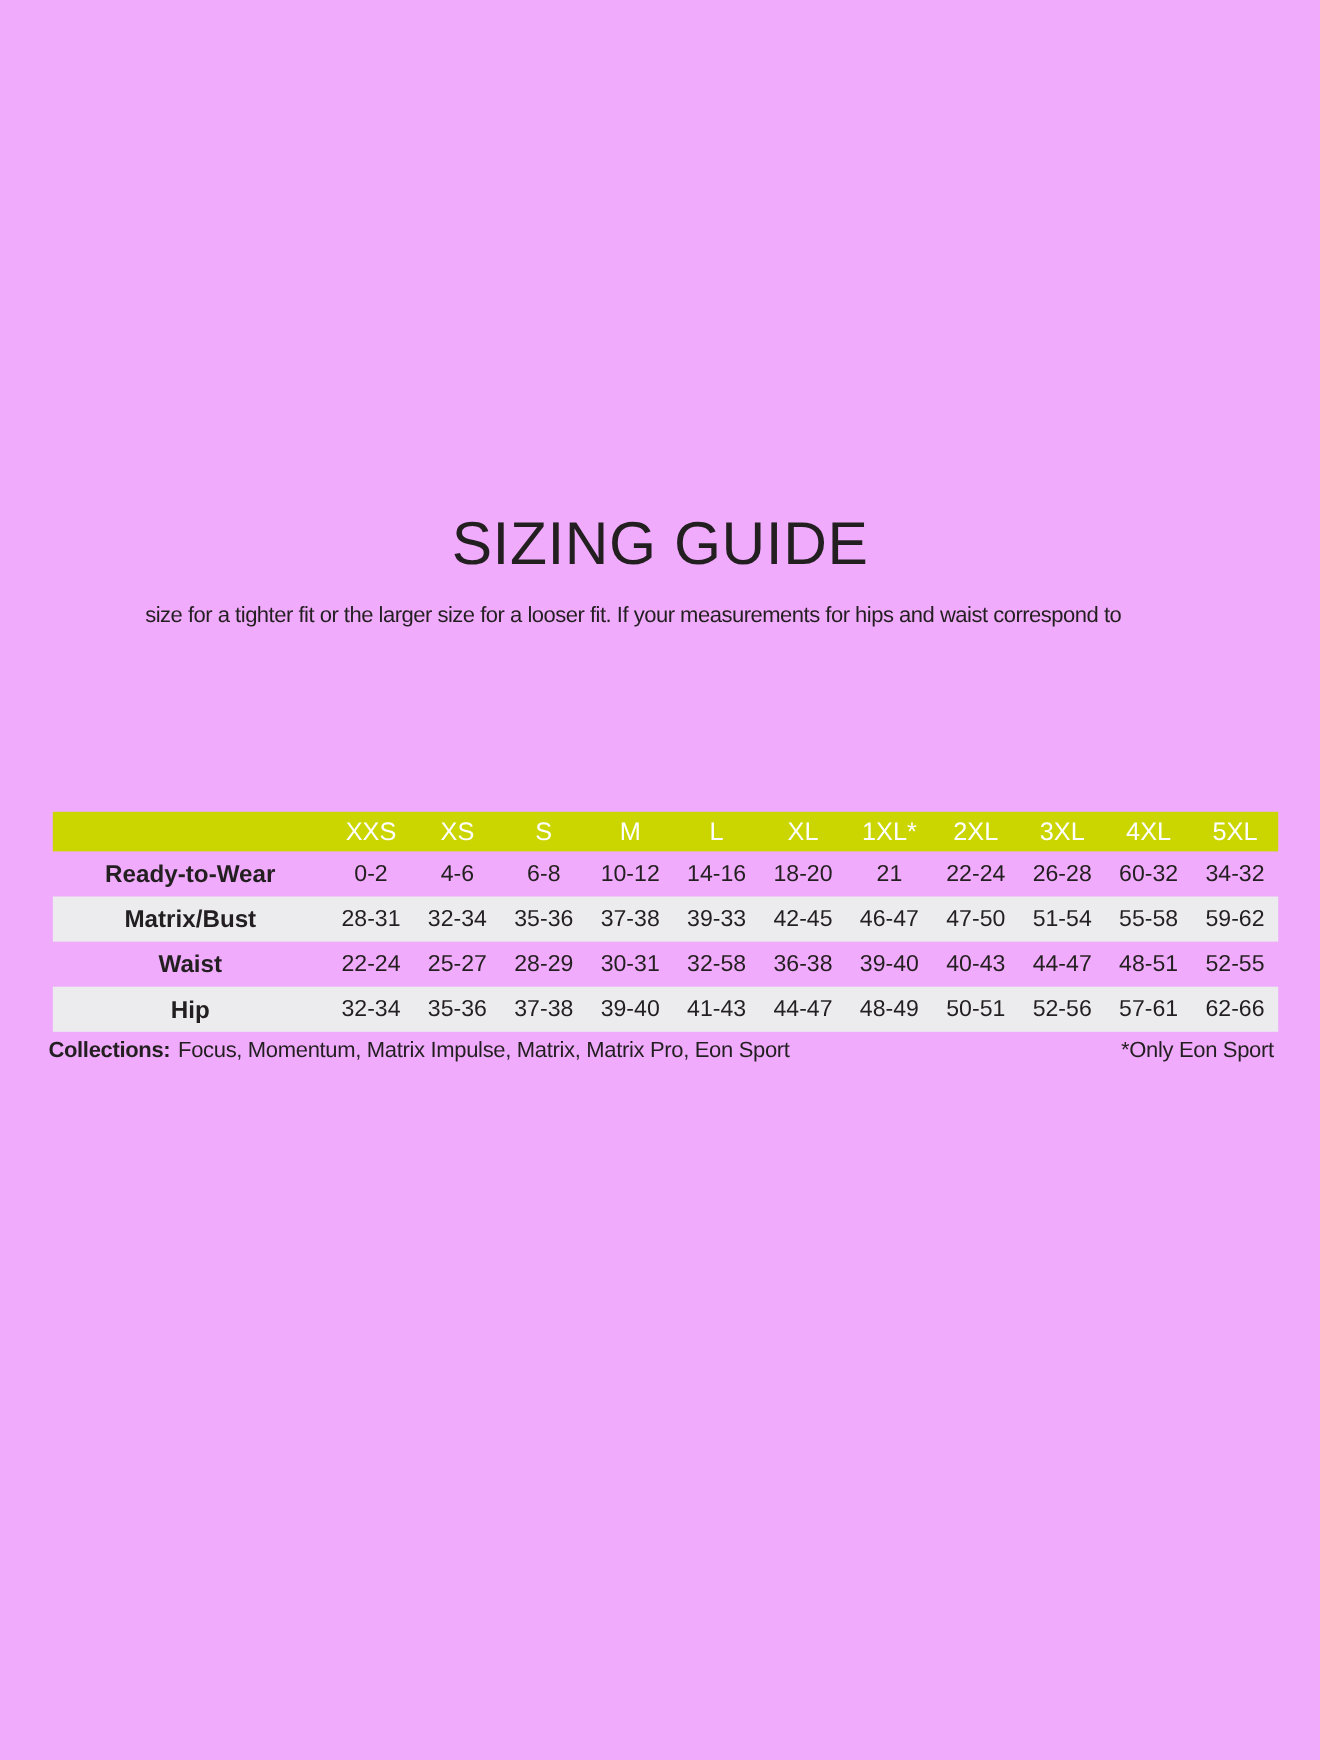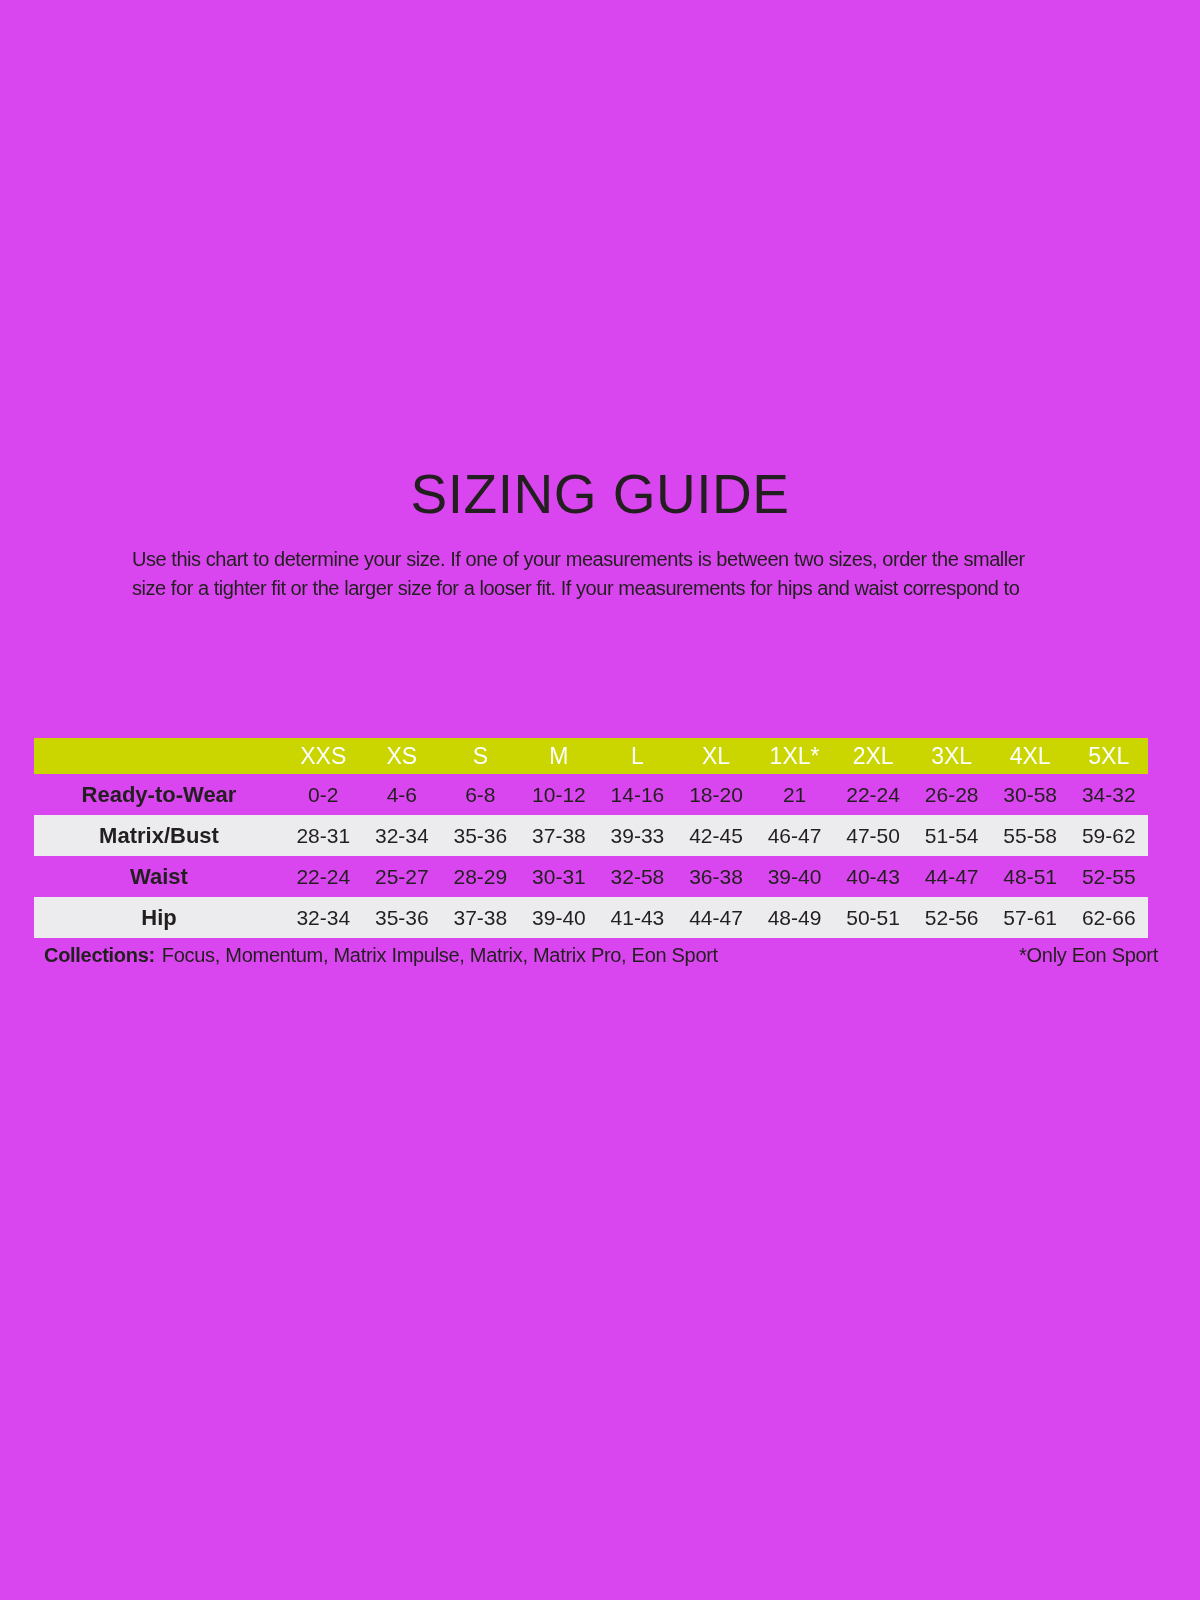--- a/index.html
+++ b/index.html
@@ -4,21 +4,21 @@
 <style>
   html, body {
     margin: 0;
     padding: 0;
     background: #ffffff;
   }
   .page {
     position: relative;
     width: 1200px;
     height: 1600px;
-    background: #d946ef;
+    background: #f0abfc;
     font-family: "Liberation Sans", sans-serif;
     color: var(--text, #231f20);
     overflow: hidden;
   }
   .title {
     position: absolute;
     top: 462px;
     left: 0;
     width: 1200px;
     margin: 0;
@@ -43,21 +43,21 @@
     top: 688px;
     left: 52px;
     margin: 0;
     font-size: 24px;
     font-weight: bold;
     letter-spacing: -0.2px;
   }
   .size-table {
     position: absolute;
     top: 738px;
-    left: 34px;
+    left: 48px;
     width: 1114px;
   }
   .row {
     display: flex;
     align-items: center;
     height: 41px;
     font-size: 21px;
   }
   .row.header {
     height: 36px;
@@ -93,21 +93,20 @@
   .collections-list { margin-left: 7px; }
 </style>
 </head>
 <body>
 
 <div class="page">
 
   <h1 class="title">SIZING GUIDE</h1>
 
   <div class="intro">
-    <div>Use this chart to determine your size. If one of your measurements is between two sizes, order the smaller</div>
     <div>size for a tighter fit or the larger size for a looser fit. If your measurements for hips and waist correspond to</div>
   </div>
 
 
   <div class="size-table">
 
     <div class="row header">
       <div class="cell label-cell"></div>
       <div class="cell">XXS</div>
       <div class="cell">XS</div>
@@ -126,21 +125,21 @@
       <div class="cell label-cell">Ready-to-Wear</div>
       <div class="cell">0-2</div>
       <div class="cell">4-6</div>
       <div class="cell">6-8</div>
       <div class="cell">10-12</div>
       <div class="cell">14-16</div>
       <div class="cell">18-20</div>
       <div class="cell">21</div>
       <div class="cell">22-24</div>
       <div class="cell">26-28</div>
-      <div class="cell">30-58</div>
+      <div class="cell">60-32</div>
       <div class="cell">34-32</div>
     </div>
 
     <div class="row alt">
       <div class="cell label-cell">Matrix/Bust</div>
       <div class="cell">28-31</div>
       <div class="cell">32-34</div>
       <div class="cell">35-36</div>
       <div class="cell">37-38</div>
       <div class="cell">39-33</div>

